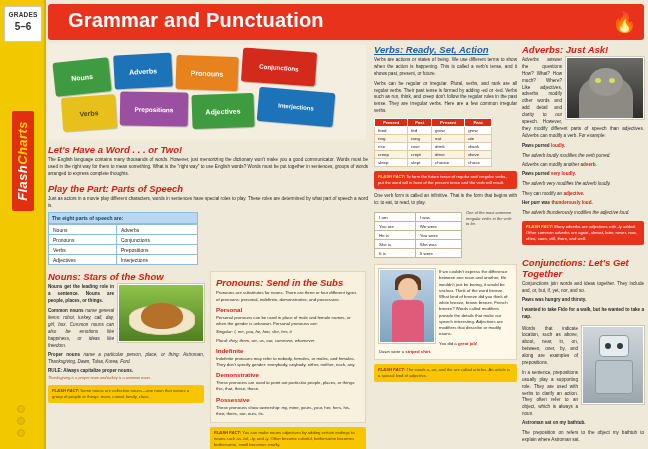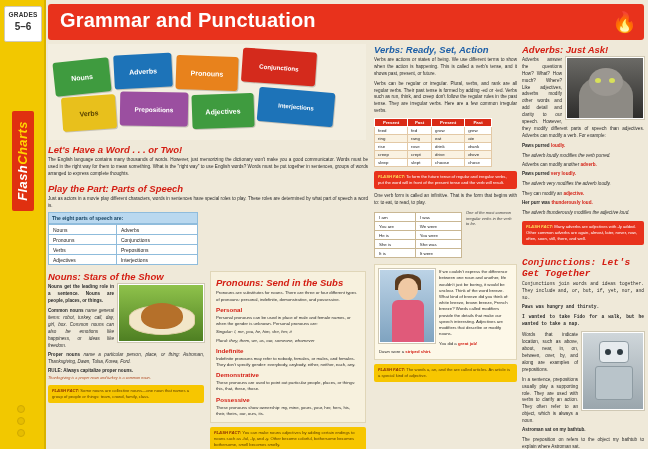--- a/index.html
+++ b/index.html
@@ -49,21 +49,21 @@
   .spine-dots { position:absolute; left: 17px; bottom: 8px; width: 12px; }
   .spine-dots div { width:8px;height:8px;border-radius:50%;background:#e6bd00;margin-bottom:4px;border:1px solid #d0a900;}
 
   
   .header {
     position: absolute; left: 48px; top: 4px; right: 4px; height: 36px;
     background: #e8321c;
     border-radius: 3px;
   }
   .header .title {
-    position: absolute; left: 12px; top: 5px;
+    position: absolute; left: 20px; top: 5px;
     color: #fff; font-size: 20px; font-weight: bold;
     letter-spacing: .2px;
   }
   .header .logo {
     position: absolute; right: 10px; top: 6px;
     width: 22px; height: 24px;
     color: #ffd400; font-size: 20px; text-align: center; line-height: 24px;
   }
 
   
@@ -76,21 +76,21 @@
   h2.sec {
     color: #d41d12; font-size: 9.5px; font-weight: bold; font-style: italic;
     margin-bottom: 2px;
   }
   h2.sec.blue { color: #1d5fa8; }
   p.body { font-size: 4.6px; line-height: 1.5; color: #2a2a2a; text-align: justify; }
   p.body + p.body { margin-top: 3px; }
   .bold { font-weight: bold; }
   .ital { font-style: italic; }
   .red { color: #d41d12; }
-  .blue { color: #1d5fa8; }
+  .blue { color: #1d5fa8; text-decoration: underline; }
 
   
   .puzzle {
     position: relative; width: 318px; height: 96px;
     background: #f3eee0;
     margin-bottom: 4px;
   }
   .pcs { position: absolute; inset: 0; }
   .pc {
     position: absolute;
@@ -478,21 +478,21 @@
         <span class="bold">Her purr was</span>
         <span class="bold red">thunderously loud.</span>
       </p>
       <p class="body ital">The adverb thunderously modifies the adjective loud.</p>
 
       <div class="flashfact">
         <span class="ff-label">FLASH FACT:</span>
         <span>Many adverbs are adjectives with -ly added. Other common adverbs are again, almost, later, never, now, often, soon, still, there, and well.</span>
       </div>
 
-      <div style="margin-top:12px;font-family:Liberation Mono, monospace;">
+      <div style="margin-top:12px;">
         <h2 class="sec">Conjunctions: Let's Get Together</h2>
         <p class="body">Conjunctions join words and ideas together. They include and, or, but, if, yet, nor, and so.</p>
         <p class="body bold red" style="margin-top:2px;">Paws was hungry and thirsty.</p>
         <p class="body bold red">I wanted to take Fido for a walk, but he wanted to take a nap.</p>
       </div>
 
       <div style="margin-top:5px;">
         <div class="robot-img imgbox">
           <div class="h"></div>
             <div class="ey l"></div>

